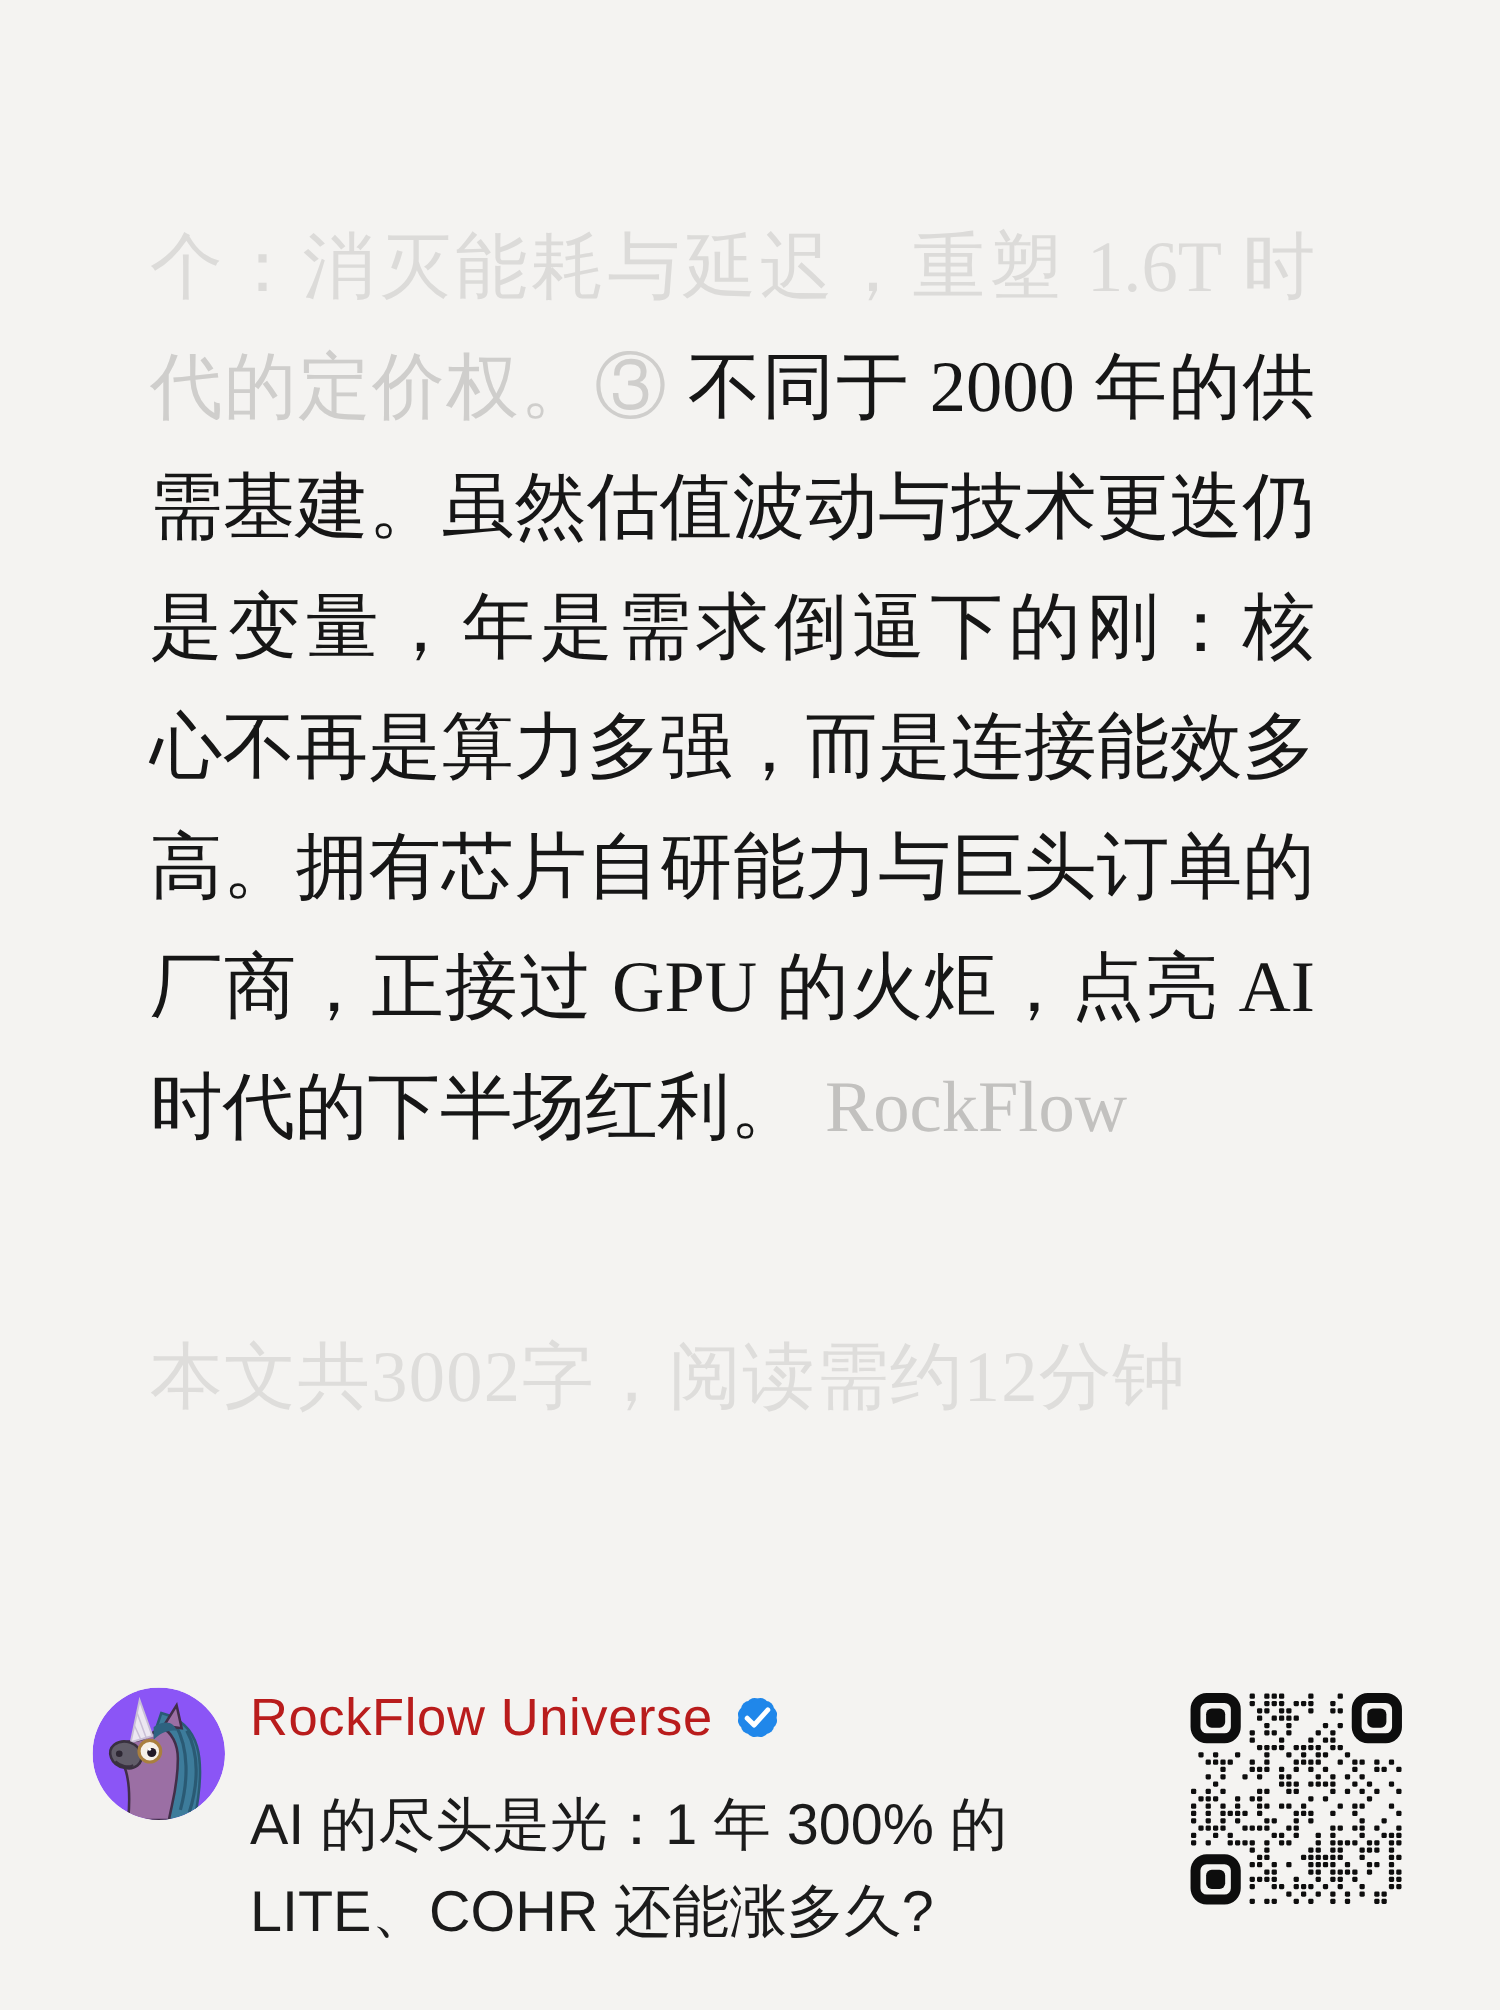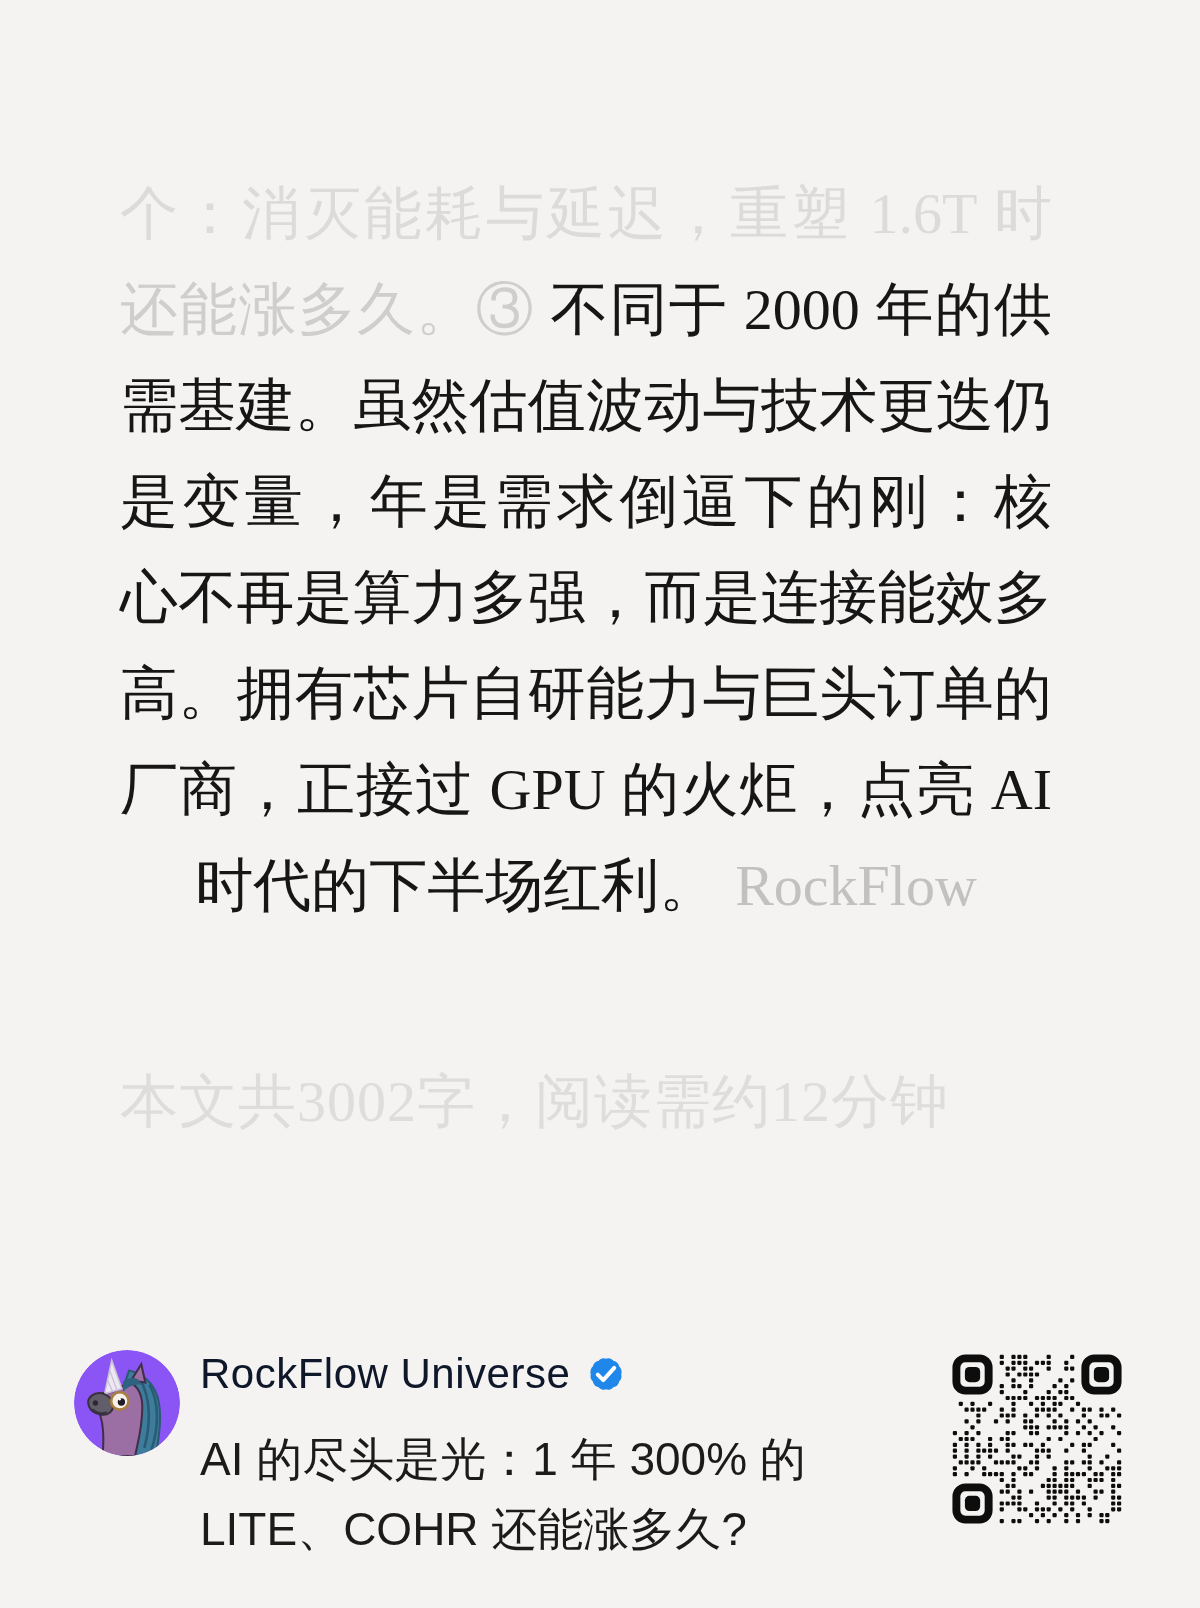--- a/index.html
+++ b/index.html
@@ -19,21 +19,21 @@
   .page{
     position:relative;width:1200px;height:1608px;overflow:hidden;
     background:var(--background);
   }
   
   .article{
     position:absolute;left:120px;top:166px;width:932px;
     font-family:"Liberation Serif","DejaVu Serif",serif;
     font-size:58px;color:var(--body-text);
   }
-  .article .line{height:96px;line-height:96px;white-space:nowrap;text-align:center;}
+  .article .line{height:96px;line-height:96px;white-space:nowrap;}
   .article .line.justify{
     white-space:normal;
     text-align:justify;
     text-align-last:justify;
   }
   .t-faded1{color:var(--faded-intro-line1);}
   .t-faded2{color:var(--faded-intro-line2);}
   .t-dark{color:var(--body-text);margin-top:40px;}
   .t-watermark{color:var(--watermark);margin-left:18px;}
   .meta-line{
@@ -46,21 +46,21 @@
   .avatar{
     position:absolute;left:74px;top:1350px;width:106px;height:106px;
     border-radius:50%;overflow:hidden;
   }
   .avatar svg{display:block;width:106px;height:106px;}
   .name-row{
     position:absolute;left:200px;top:1350px;height:48px;
     display:flex;align-items:center;gap:14px;
   }
   .acct-name{
-    font-size:42px;font-weight:500;color:#0f172a;letter-spacing:.5px;
+    font-size:42px;font-weight:500;color:#b91c1c;letter-spacing:.5px;
     white-space:nowrap;
   }
   .badge{width:44px;height:44px;display:inline-block;}
   .badge svg{display:block;width:44px;height:44px;}
   .acct-title{
     position:absolute;left:200px;top:1424px;width:640px;
     font-size:46px;line-height:70px;color:#1b1b1b;white-space:nowrap;
   }
   .qr{
     position:absolute;left:952px;top:1354px;width:170px;height:170px;
@@ -70,21 +70,21 @@
 </head>
 <body>
 
 <div class="page">
 
   <div class="article">
     <div class="line justify">
       <span class="t-faded1">个：消灭能耗与延迟，重塑 1.6T 时</span>
     </div>
     <div class="line justify">
-      <span class="t-faded2">还能涨多久。③ </span><span class="t-dark">不同于 2000 年的供</span>
+      <span class="t-faded2">代的定价权。③ </span><span class="t-dark">不同于 2000 年的供</span>
     </div>
     <div class="line justify">
       <span class="t-dark">需基建。虽然估值波动与技术更迭仍</span>
     </div>
     <div class="line justify">
       <span class="t-dark">是变量，年是需求倒逼下的刚：核</span>
     </div>
     <div class="line justify">
       <span class="t-dark">心不再是算力多强，而是连接能效多</span>
     </div>

